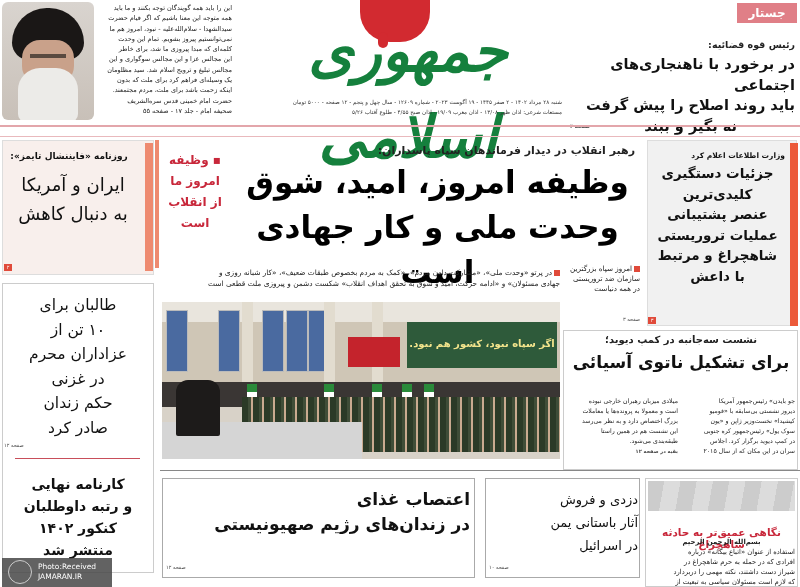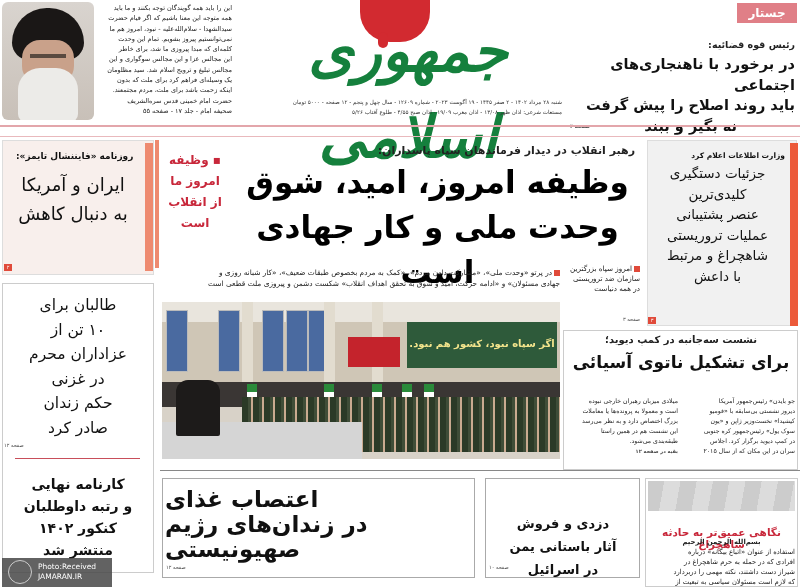--- a/index.html
+++ b/index.html
@@ -27,21 +27,21 @@
   .jostar { left: 737px; top: 3px; width: 60px; height: 20px; background: #e07f87; color: #fff; font-weight: bold; font-size: 12px; text-align: center; line-height: 20px; }
   .topright-kicker { left: 570px; top: 39px; width: 225px; text-align: right; font-size: 9.5px; font-weight: bold; color: #222; }
   .topright-head { left: 570px; top: 54px; width: 225px; text-align: right; font-size: 14.5px; font-weight: bold; line-height: 20.5px; color: #111; }
   .pageref { font-size: 5px; color: #444; }
 
   .rule { height: 2px; background: #e3a6ab; }
 
   
   .ft-box { left: 2px; top: 140px; width: 152px; height: 135px; background: #f8efec; border: 1px solid #ddd; }
   .ft-bar { left: 145px; top: 143px; width: 8px; height: 128px; background: #ee8a70; }
-  .ft-kicker { left: 16px; top: 151px; width: 138px; text-align: left; font-size: 9px; font-weight: bold; }
+  .ft-kicker { left: 0; top: 151px; width: 138px; text-align: center; font-size: 9px; font-weight: bold; }
   .ft-head { left: 4px; top: 170px; width: 138px; text-align: center; font-size: 18px; font-weight: normal; line-height: 29px; }
   .badge { width: 8px; height: 7px; background: #e04a3a; color: #fff; font-size: 5px; text-align: center; line-height: 7px; }
 
   
   .lead-bar { left: 155px; top: 140px; width: 4px; height: 128px; background: #ee8a70; }
   .lead-side { left: 160px; top: 150px; width: 70px; text-align: center; font-size: 12px; font-weight: bold; color: #c8273a; line-height: 21px; }
   .lead-kicker { left: 240px; top: 144px; width: 395px; text-align: right; font-size: 11px; font-weight: bold; color: #222; }
   .lead-head { left: 235px; top: 160px; width: 405px; text-align: center; font-size: 31px; font-weight: bold; line-height: 45px; color: #000; letter-spacing: -0.5px; }
   .lead-sum { left: 160px; top: 267px; width: 400px; text-align: right; font-size: 7.4px; line-height: 11px; color: #222; }
   .bullet { display: inline-block; width: 6px; height: 6px; background: #e04a3a; margin-left: 2px; vertical-align: middle; }
@@ -60,41 +60,41 @@
   .photo .seat { position: absolute; left: 14px; top: 78px; width: 44px; height: 56px; background: #1d1b1a; border-radius: 12px 12px 2px 2px; }
   .photo .flag { position: absolute; top: 82px; width: 10px; height: 24px; background: linear-gradient(180deg, #2a8a3a 0 33%, #fff 33% 66%, #d22a30 66%); }
 
   
   .irgc-note { left: 563px; top: 264px; width: 77px; text-align: right; font-size: 7.2px; line-height: 10px; color: #222; }
 
   
   .intel-box { left: 647px; top: 140px; width: 150px; height: 186px; background: #f1f1f1; border: 1px solid #ddd; }
   .intel-bar { left: 790px; top: 143px; width: 8px; height: 183px; background: #ec5a3a; }
   .intel-kicker { left: 650px; top: 151px; width: 135px; text-align: right; font-size: 7.5px; font-weight: bold; }
-  .intel-head { left: 650px; top: 163px; width: 135px; text-align: center; font-size: 13.5px; font-weight: normal; line-height: 20.5px; }
+  .intel-head { left: 650px; top: 163px; width: 135px; text-align: center; font-size: 13.5px; font-weight: bold; line-height: 20.5px; }
 
   
   .cd-kicker { left: 565px; top: 334px; width: 232px; text-align: center; font-size: 10px; font-weight: bold; color: #222; }
   .cd-head { left: 565px; top: 352px; width: 232px; text-align: center; font-size: 17px; font-weight: bold; }
   .cd-col { top: 396px; width: 112px; text-align: right; font-size: 6.2px; line-height: 10px; color: #222; }
 
   
   .tal-box { left: 2px; top: 283px; width: 152px; height: 290px; border: 1px solid #ccc; background: #fff; }
   .tal-head { left: 4px; top: 293px; width: 148px; text-align: center; font-size: 15.5px; line-height: 24.5px; }
   .tal-div { left: 15px; top: 458px; width: 125px; height: 1px; background: #c84e5a; }
   .kon-head { left: 4px; top: 473px; width: 148px; text-align: center; font-size: 14px; font-weight: bold; line-height: 22px; }
   .watermark { left: 2px; top: 558px; width: 110px; height: 44px; background: rgba(70,70,70,0.85); color: #fff; font-size: 7.5px; line-height: 10px; }
   .watermark .circle { position: absolute; left: 6px; top: 2px; width: 24px; height: 24px; border-radius: 12px; border: 1px solid #ccc; }
   .watermark .txt { position: absolute; left: 36px; top: 4px; direction: ltr; text-align: left; white-space: nowrap; }
 
   
   .hunger-box { left: 162px; top: 478px; width: 313px; height: 100px; border: 1px solid #aaa; background: #fff; }
-  .hunger-head { left: 165px; top: 487px; width: 305px; text-align: left; font-size: 23px; font-weight: bold; line-height: 25px; }
+  .hunger-head { left: 165px; top: 487px; width: 305px; text-align: right; font-size: 17px; font-weight: bold; line-height: 25px; }
   .yemen-box { left: 485px; top: 478px; width: 155px; height: 100px; border: 1px solid #aaa; background: #fff; }
-  .yemen-head { left: 488px; top: 512px; width: 150px; text-align: center; font-size: 13px; font-weight: bold; line-height: 23px; }
+  .yemen-head { left: 488px; top: 488px; width: 150px; font-size: 13px; font-weight: normal; line-height: 23px; }
 
   .editorial-box { left: 645px; top: 478px; width: 153px; height: 109px; background: #fff; border: 1px solid #ccc; }
   .editorial-band { left: 648px; top: 481px; width: 147px; height: 30px; background: repeating-linear-gradient(100deg, #ccc 0 16px, #dcdcdc 16px 32px); }
   .editorial-head { left: 648px; top: 526px; width: 147px; text-align: center; font-size: 10.5px; font-weight: bold; color: #c8273a; }
   .editorial-body { left: 648px; top: 537px; width: 147px; text-align: right; font-size: 6.8px; line-height: 10px; color: #222; }
   .editorial-body .b { text-align: center; font-weight: bold; }
 
   .hr { background: #888; height: 2px; }
 </style>
 </head>

